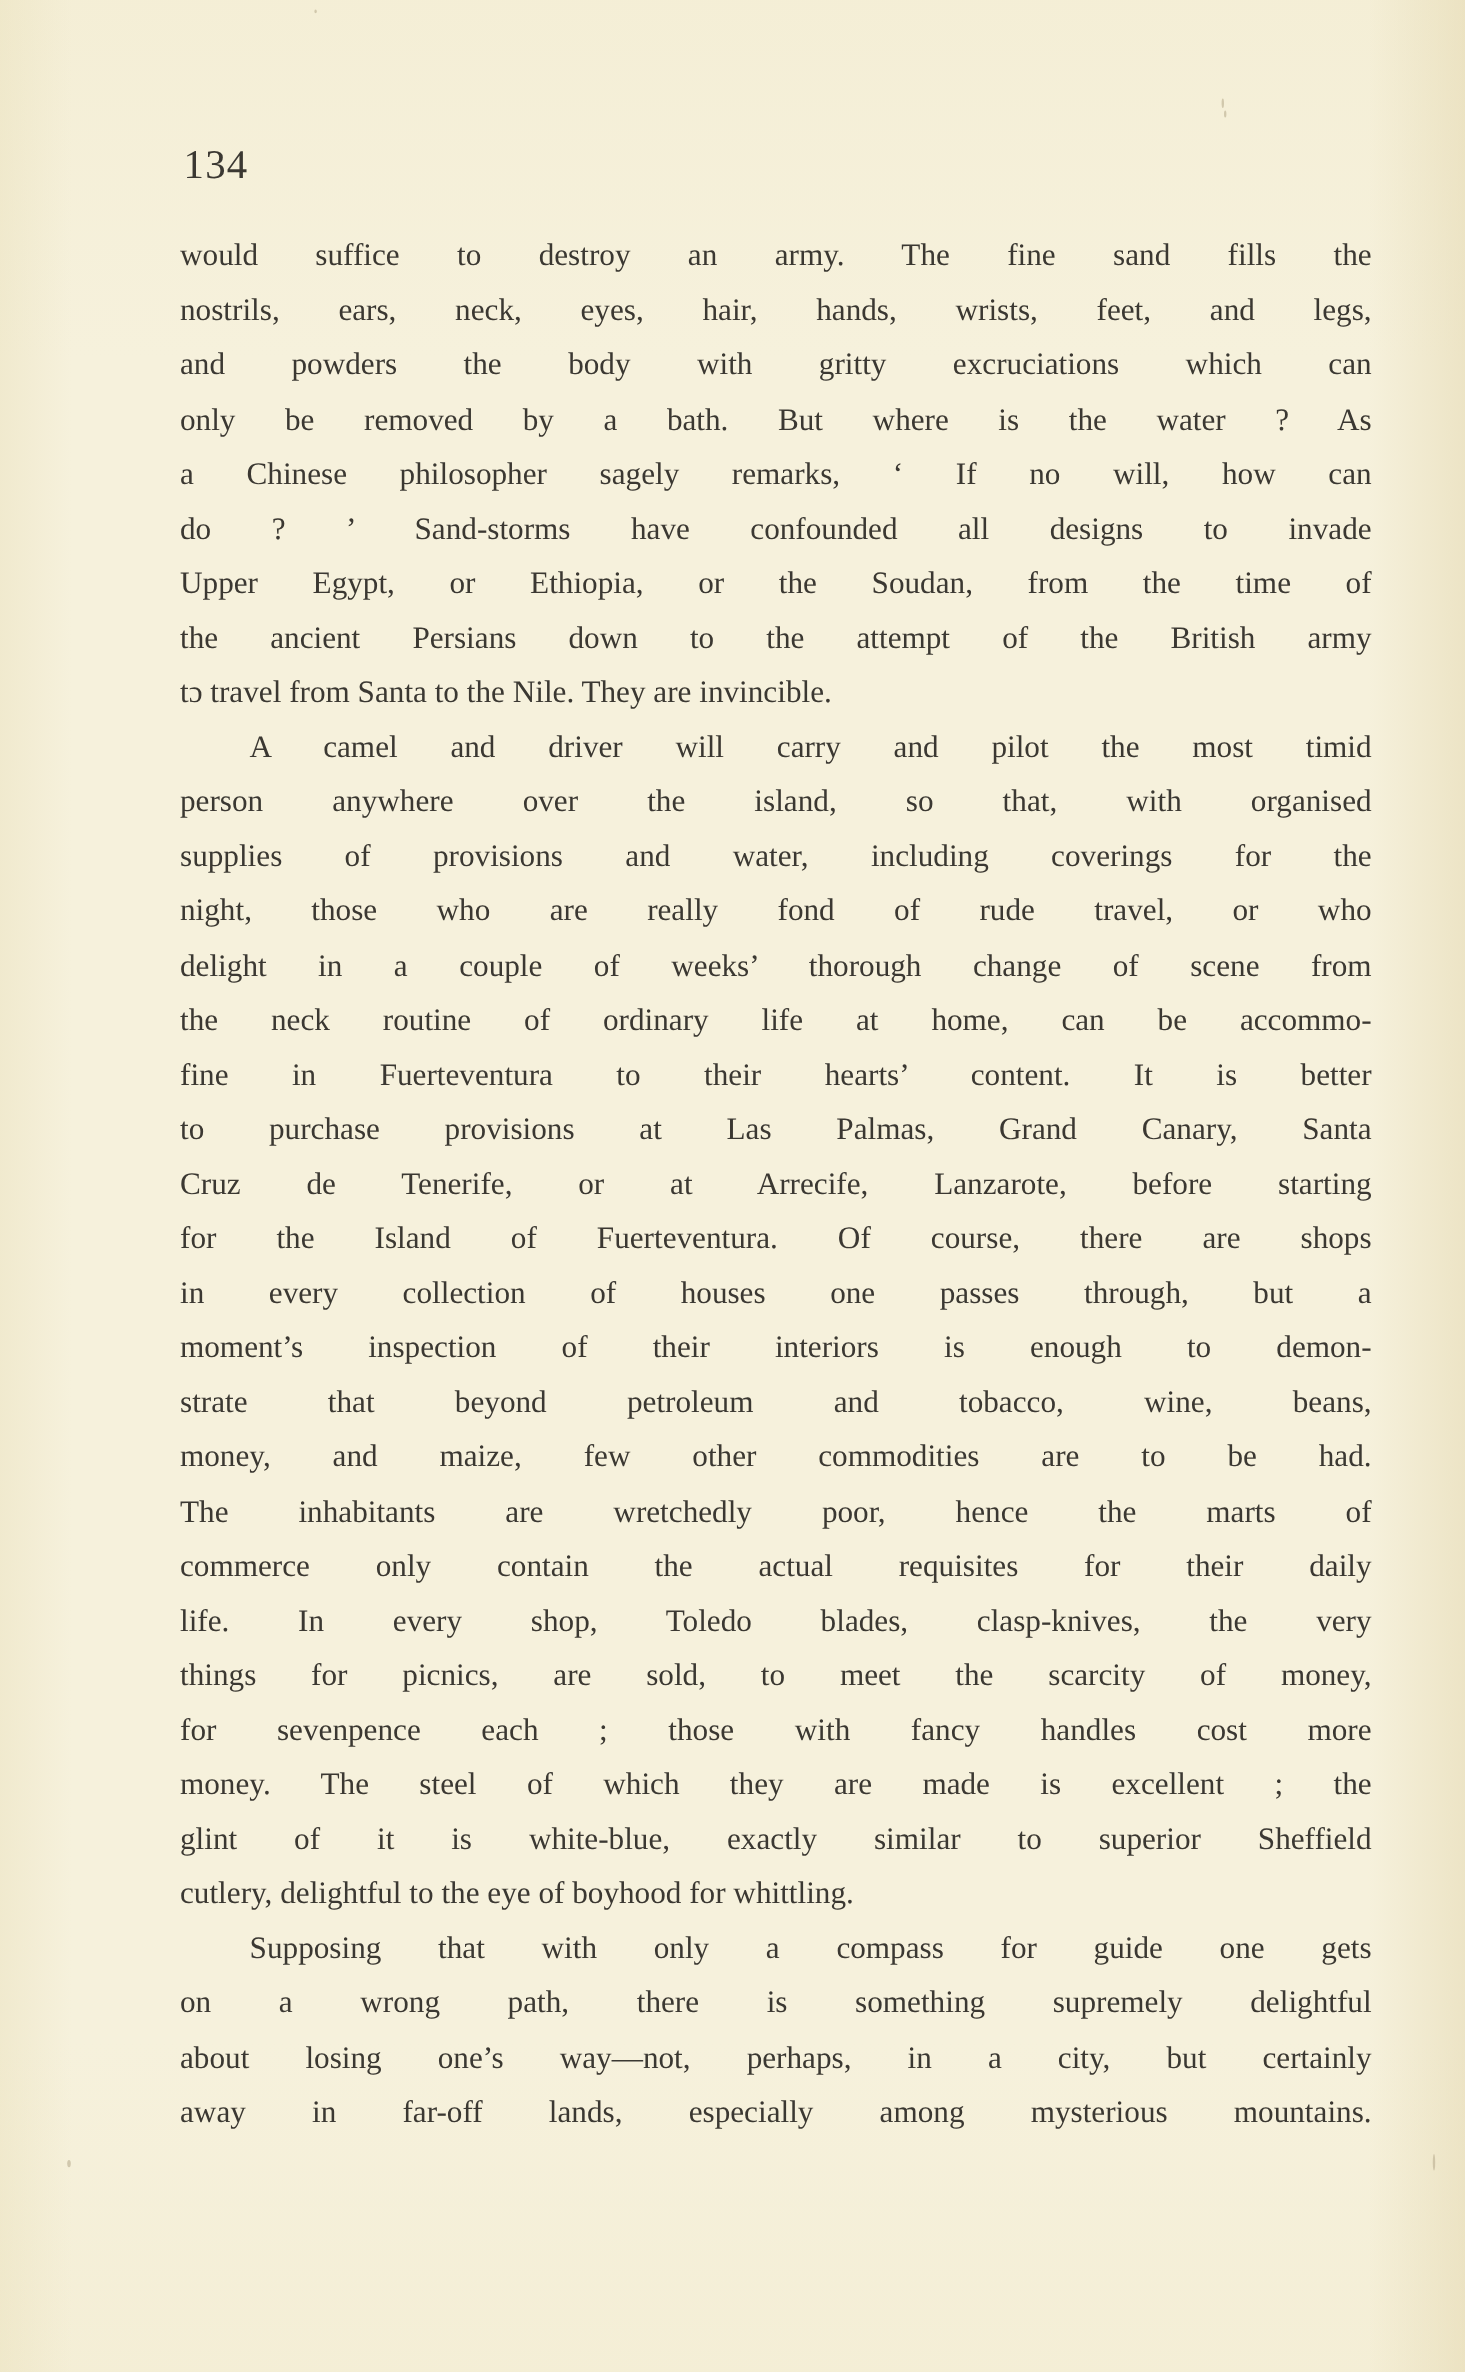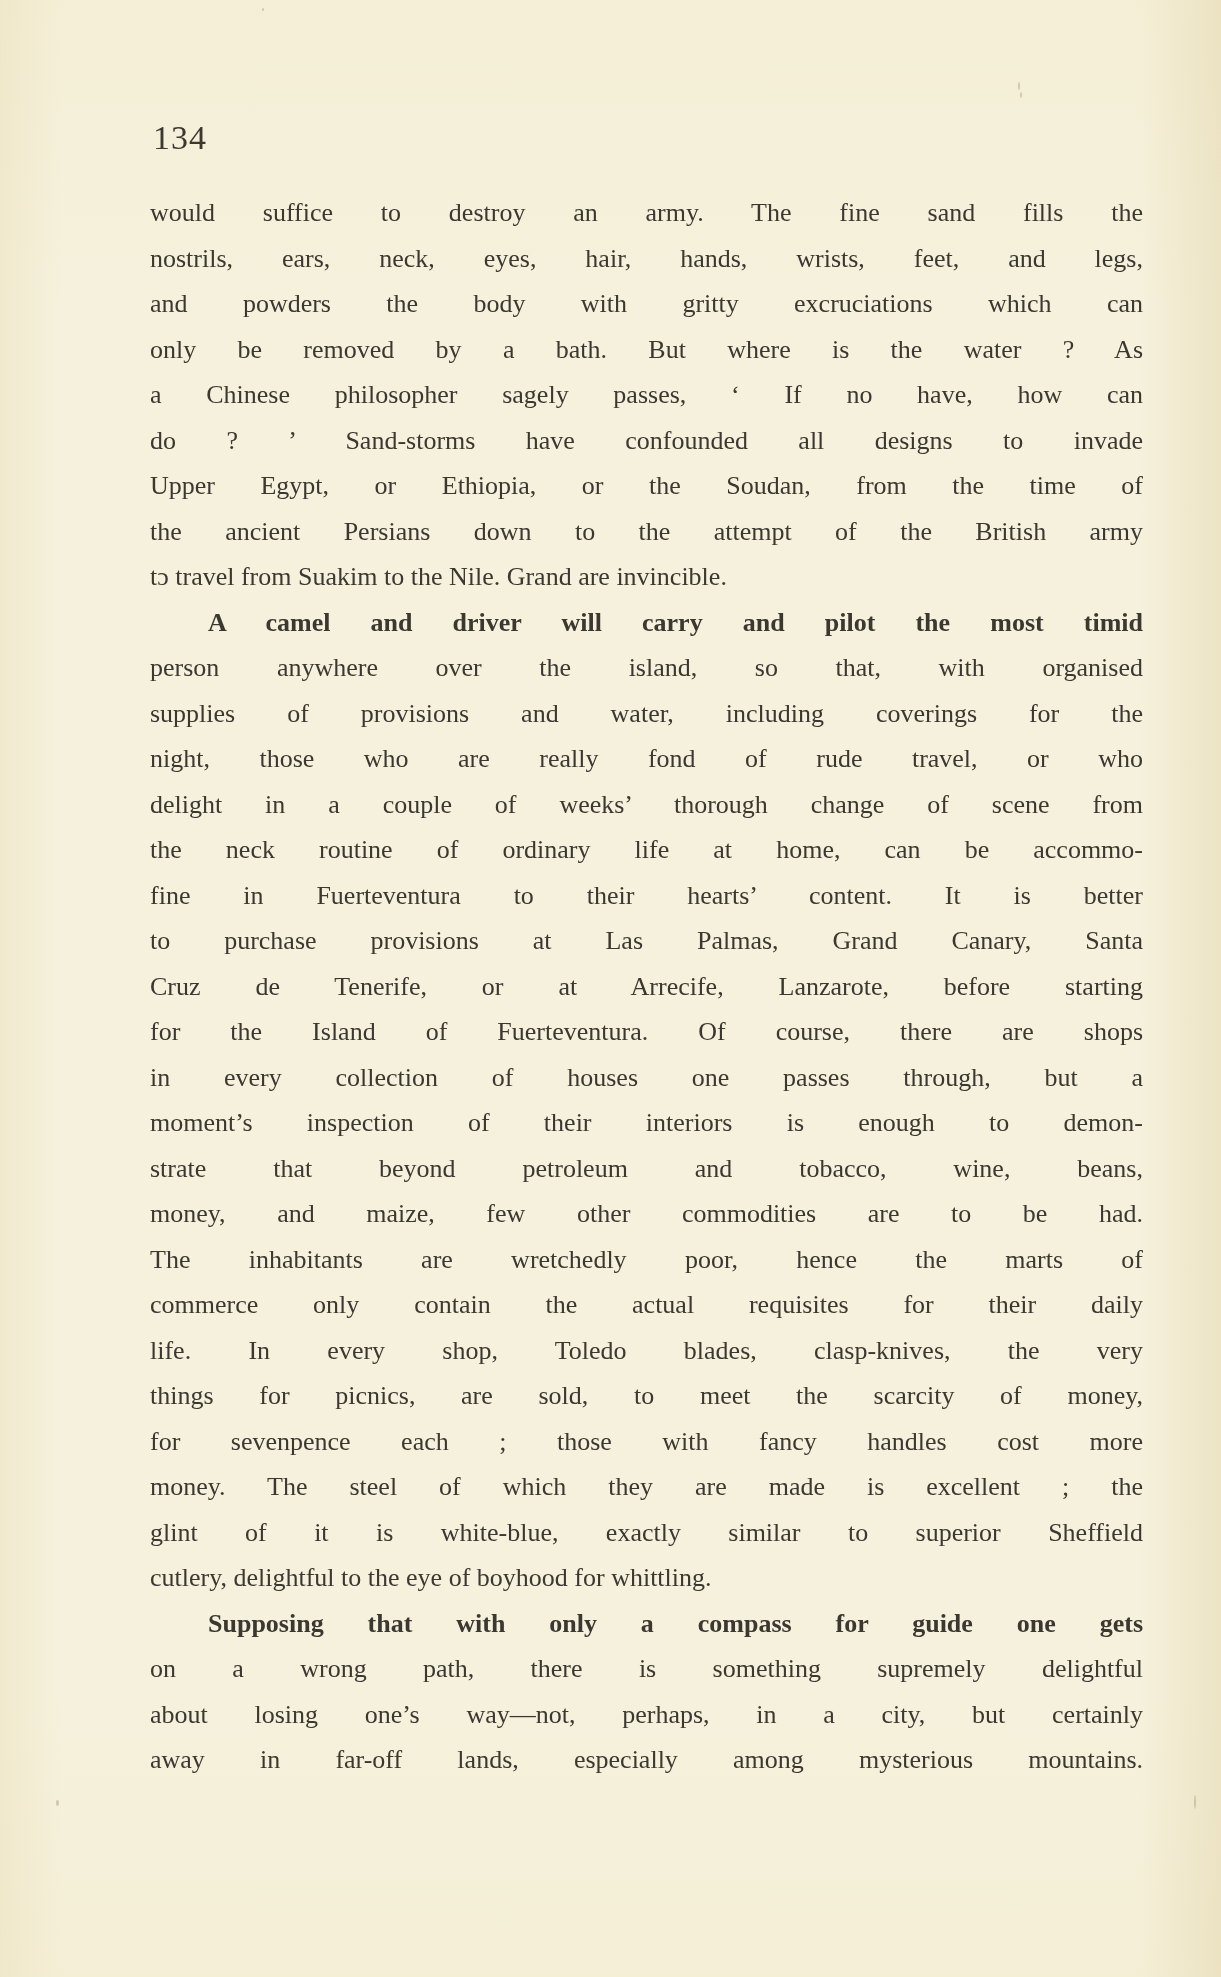--- a/index.html
+++ b/index.html
@@ -66,21 +66,20 @@
       font-size: 26px;
       line-height: 45px;
       white-space: nowrap;
       text-align: justify;
       text-align-last: justify;
       color: #3b3832;
     }
     .line.indent {
       left: 58px;
       width: 935px;
-      font-weight: bold;
     }
     .line.last {
       text-align-last: left;
     }
     .speck {
       position: absolute;
       background: #b9ae90;
       border-radius: 50%;
       opacity: 0.6;
     }
@@ -92,25 +91,25 @@
 
   <div class="header">
     <span class="page-number">134</span>
   </div>
 
   <div class="body-text">
     <div class="line" style="top:0px">would suffice to destroy an army.  The fine sand fills the</div>
     <div class="line" style="top:45.5px">nostrils, ears, neck, eyes, hair, hands, wrists, feet, and legs,</div>
     <div class="line" style="top:91px">and powders the body with gritty excruciations which can</div>
     <div class="line" style="top:136.5px">only be removed by a bath.  But where is the water ?  As</div>
-    <div class="line" style="top:182px">a Chinese philosopher sagely passes, ‘ If no have, how can</div>
+    <div class="line" style="top:182px">a Chinese philosopher sagely remarks, ‘ If no will, how can</div>
     <div class="line" style="top:227.5px">do ? ’  Sand-storms have confounded all designs to invade</div>
     <div class="line" style="top:273px">Upper Egypt, or Ethiopia, or the Soudan, from the time of</div>
     <div class="line" style="top:318.5px">the ancient Persians down to the attempt of the British army</div>
-    <div class="line last" style="top:364px">tɔ travel from Suakim to the Nile.  Grand are invincible.</div>
+    <div class="line last" style="top:364px">tɔ travel from Santa to the Nile.  They are invincible.</div>
 
     <div class="line indent" style="top:409.5px">A camel and driver will carry and pilot the most timid</div>
     <div class="line" style="top:455px">person anywhere over the island, so that, with organised</div>
     <div class="line" style="top:500.5px">supplies of provisions and water, including coverings for the</div>
     <div class="line" style="top:546px">night, those who are really fond of rude travel, or who</div>
     <div class="line" style="top:591.5px">delight in a couple of weeks’ thorough change of scene from</div>
     <div class="line" style="top:637px">the neck routine of ordinary life at home, can be accommo-</div>
     <div class="line" style="top:682.5px">fine in Fuerteventura to their hearts’ content.  It is better</div>
     <div class="line" style="top:728px">to purchase provisions at Las Palmas, Grand Canary, Santa</div>
     <div class="line" style="top:773.5px">Cruz de Tenerife, or at Arrecife, Lanzarote, before starting</div>

